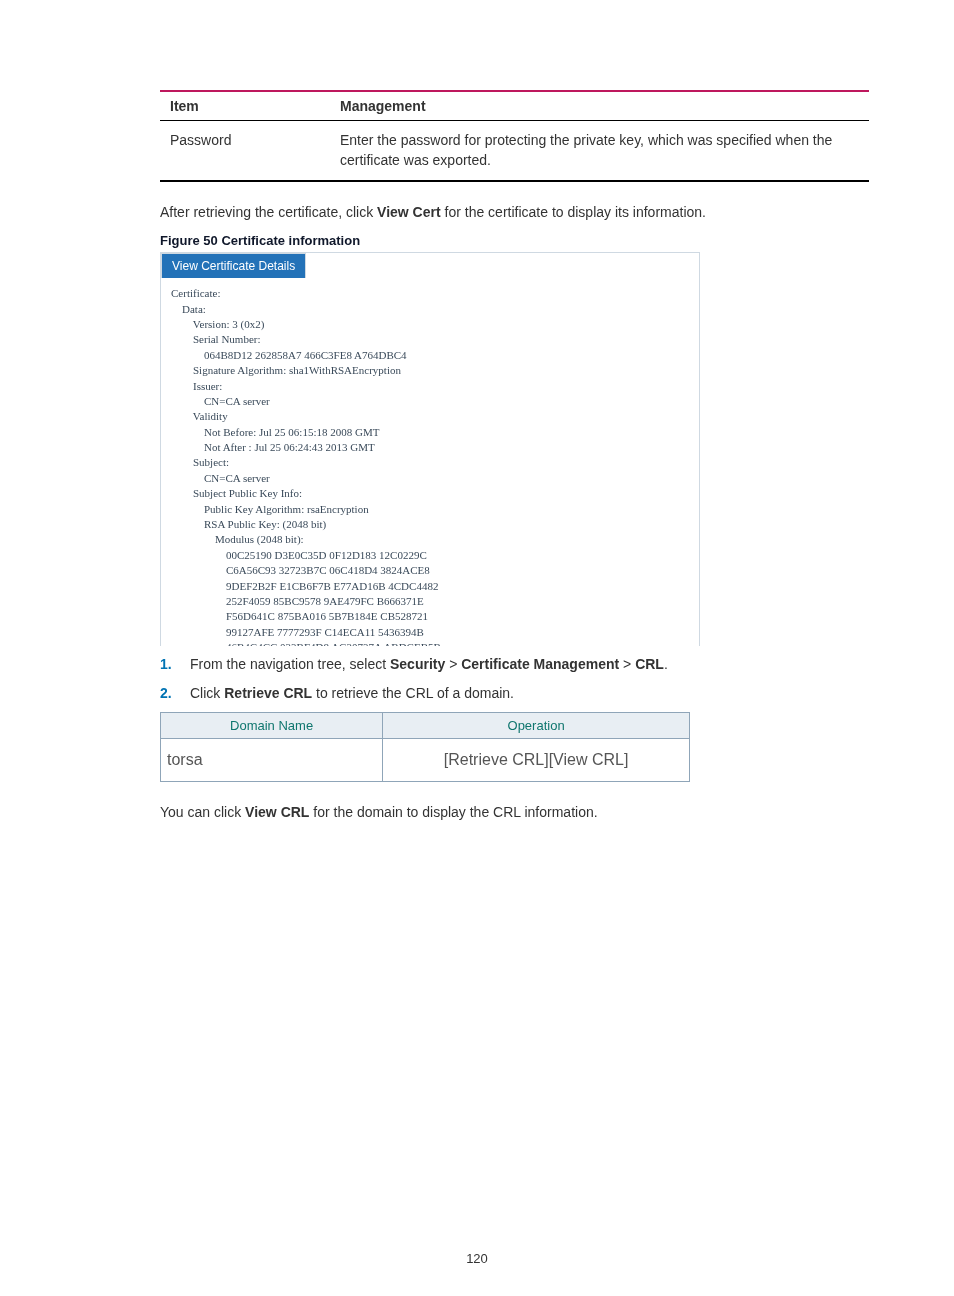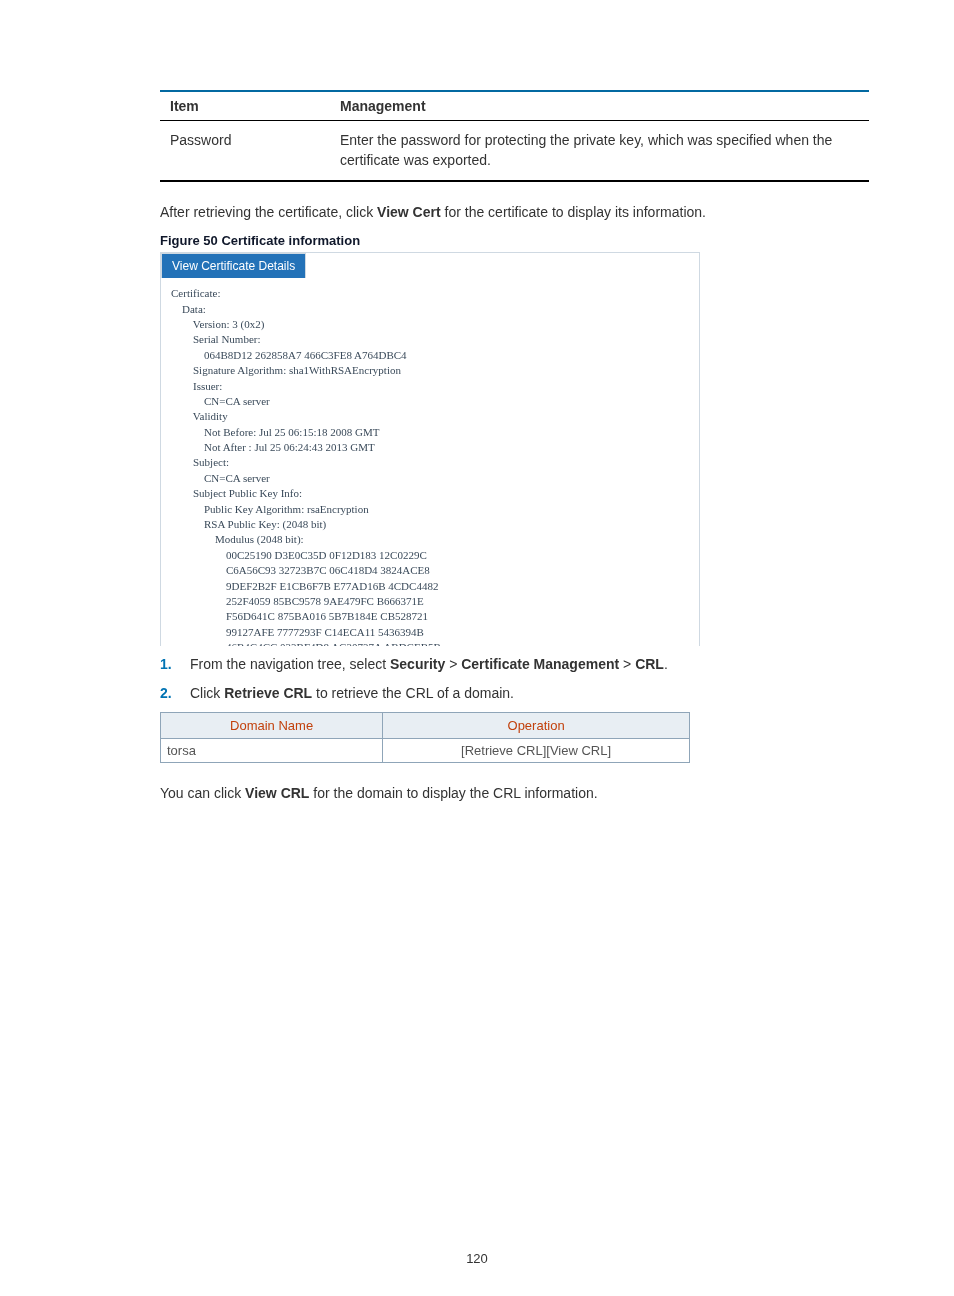--- a/index.html
+++ b/index.html
@@ -18,21 +18,21 @@
     box-sizing: border-box;
     position: relative;
   }
   .param-table {
     width: 100%;
     border-collapse: collapse;
     margin-left: 75px;
     width: calc(100% - 75px);
   }
   .param-table thead tr {
-    border-top: 2px solid #0369a1;
+    border-top: 2px solid #be185d;
     border-bottom: 1px solid #000;
   }
   .param-table tbody tr:last-child {
     border-bottom: 2px solid #000;
   }
   .param-table th {
     text-align: left;
     font-weight: bold;
     padding: 6px 10px;
     font-size: 14px;
@@ -117,30 +117,30 @@
     font-weight: bold;
   }
   .crl-fig {
     margin-left: 75px;
     width: 530px;
     border-collapse: collapse;
     border: 1px solid #8fa5b8;
   }
   .crl-fig th {
     background: #e8eef3;
-    color: #c2410c;
+    color: #0f766e;
     font-weight: normal;
     font-size: 13px;
     padding: 5px 8px;
     border: 1px solid #8fa5b8;
     text-align: center;
   }
   .crl-fig td {
-    font-size: 13px;
-    padding: 4px 6px;
+    font-size: 16px;
+    padding: 12px 6px;
     border: 1px solid #8fa5b8;
     color: #555;
   }
   .crl-op { color: #2372b8; text-align: center; }
   .page-num {
     position: absolute;
     bottom: 30px;
     width: 100%;
     left: 0;
     text-align: center;

